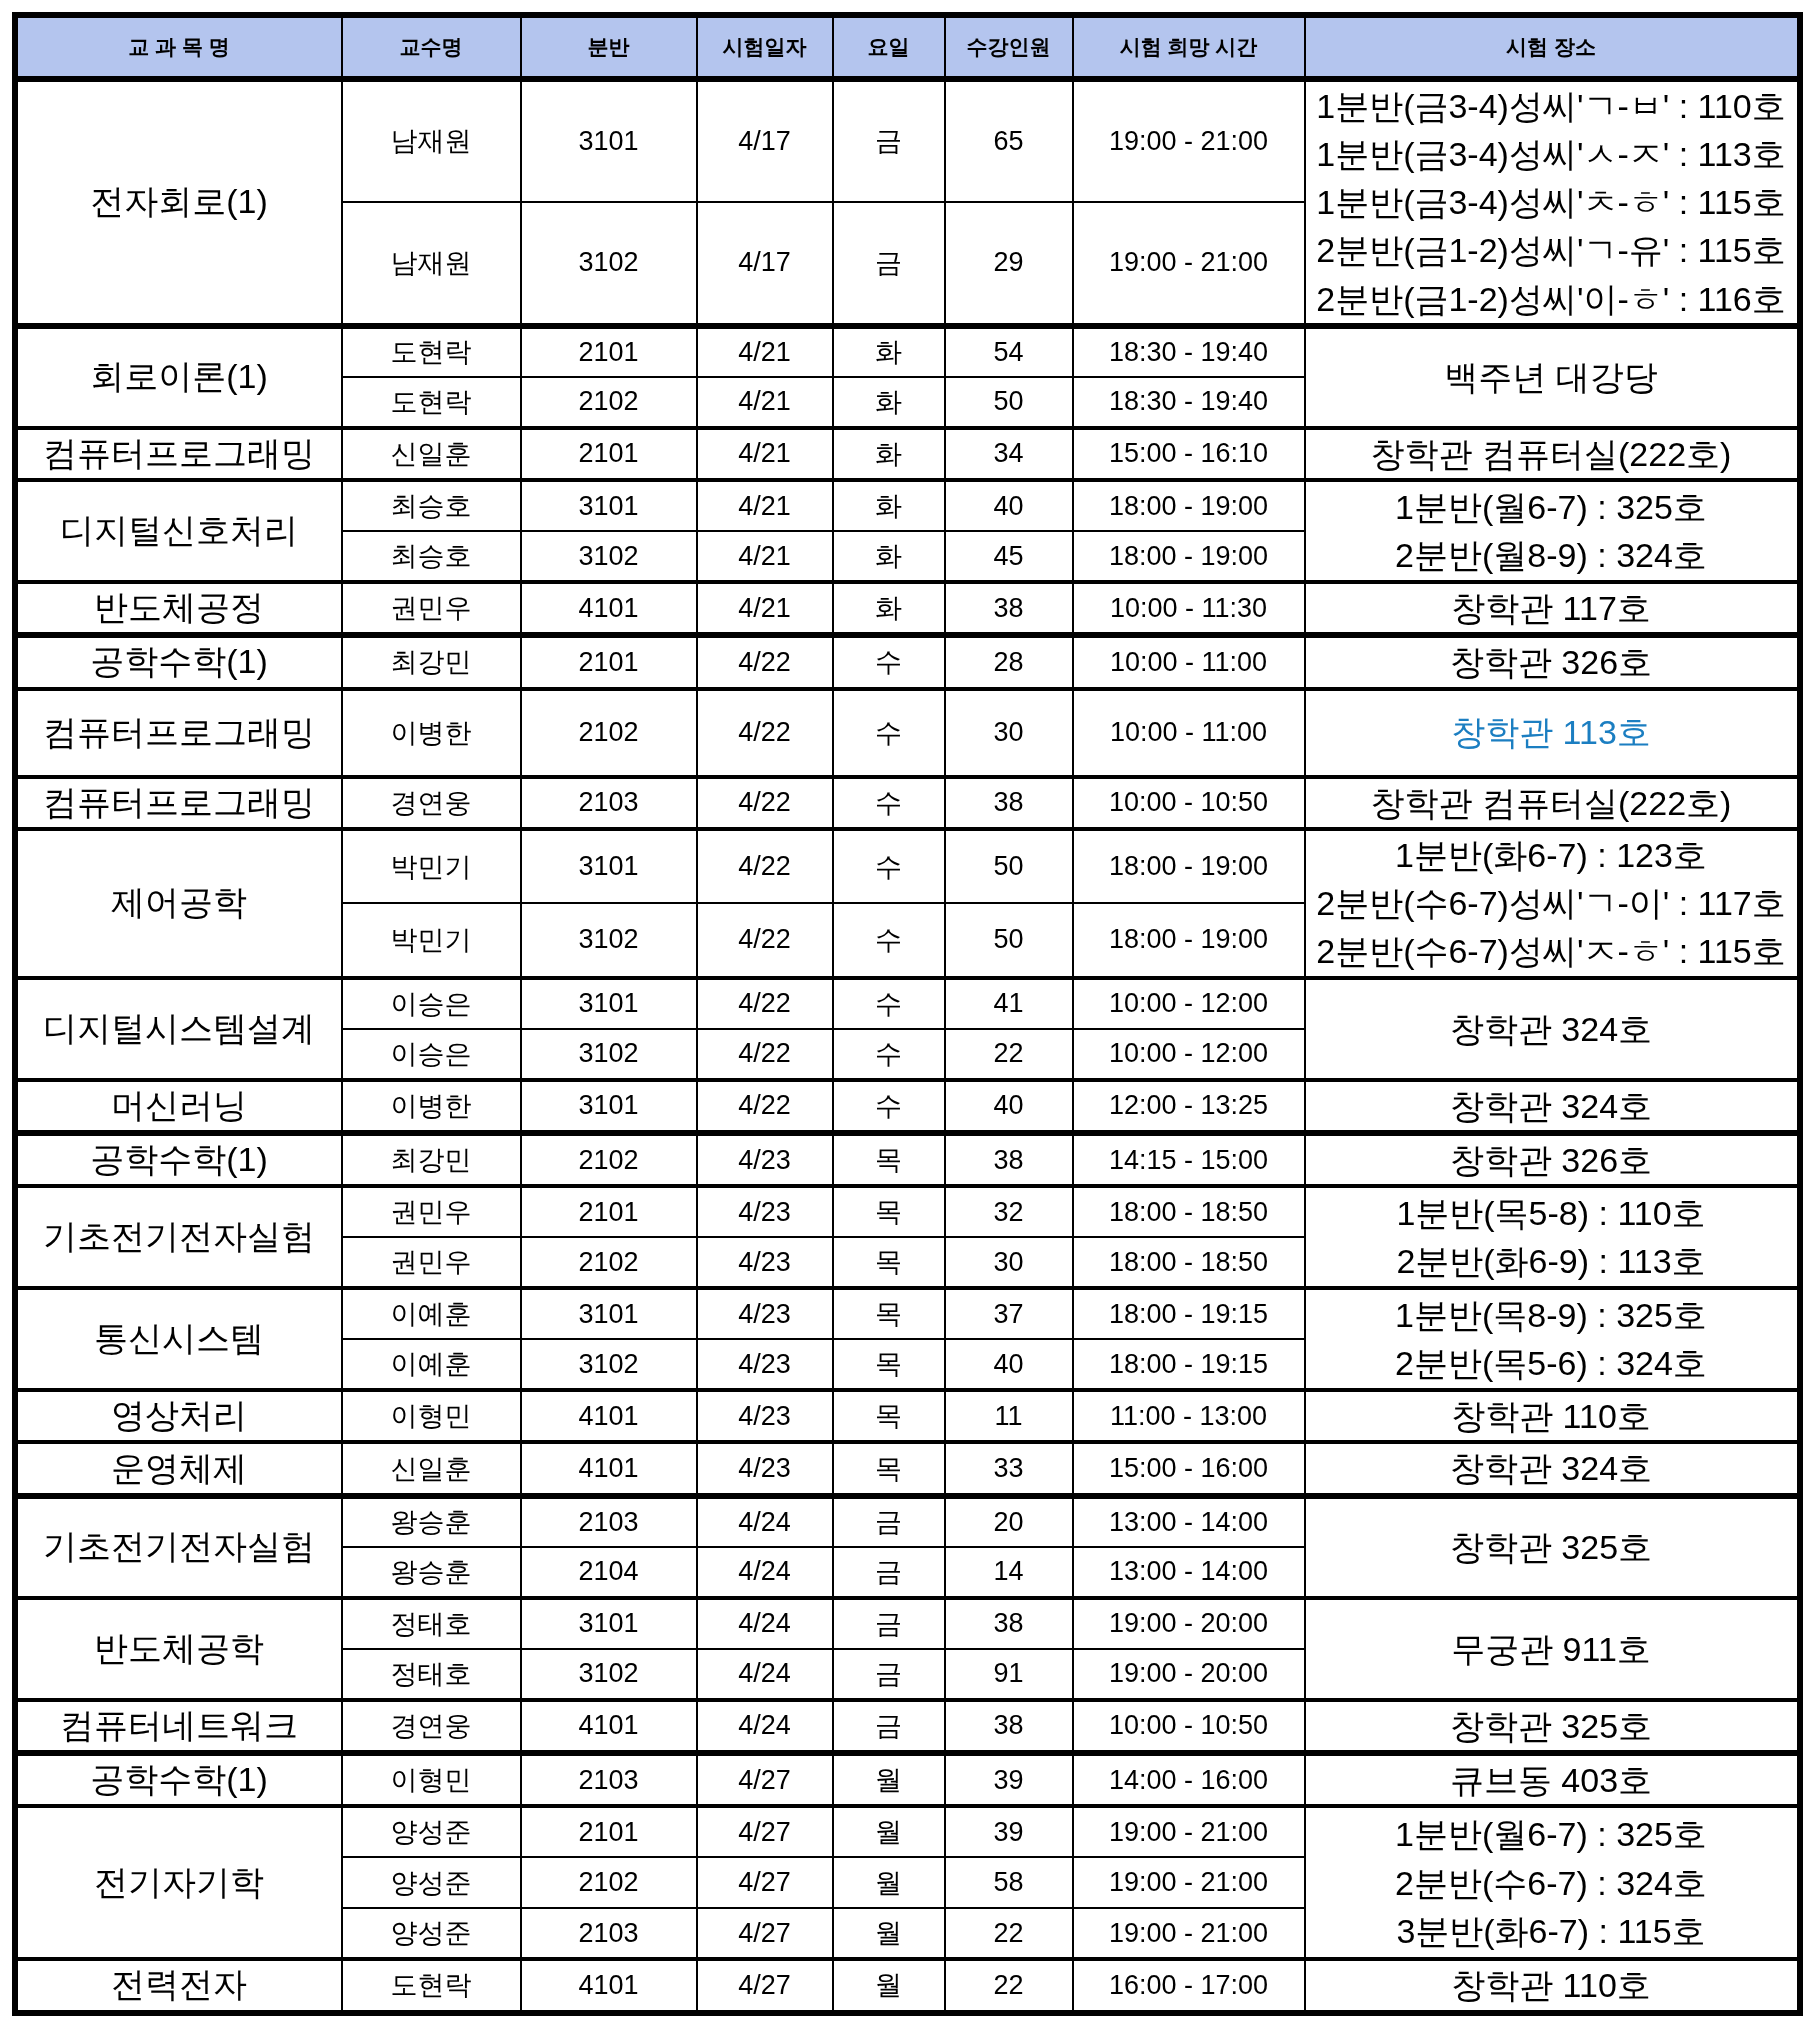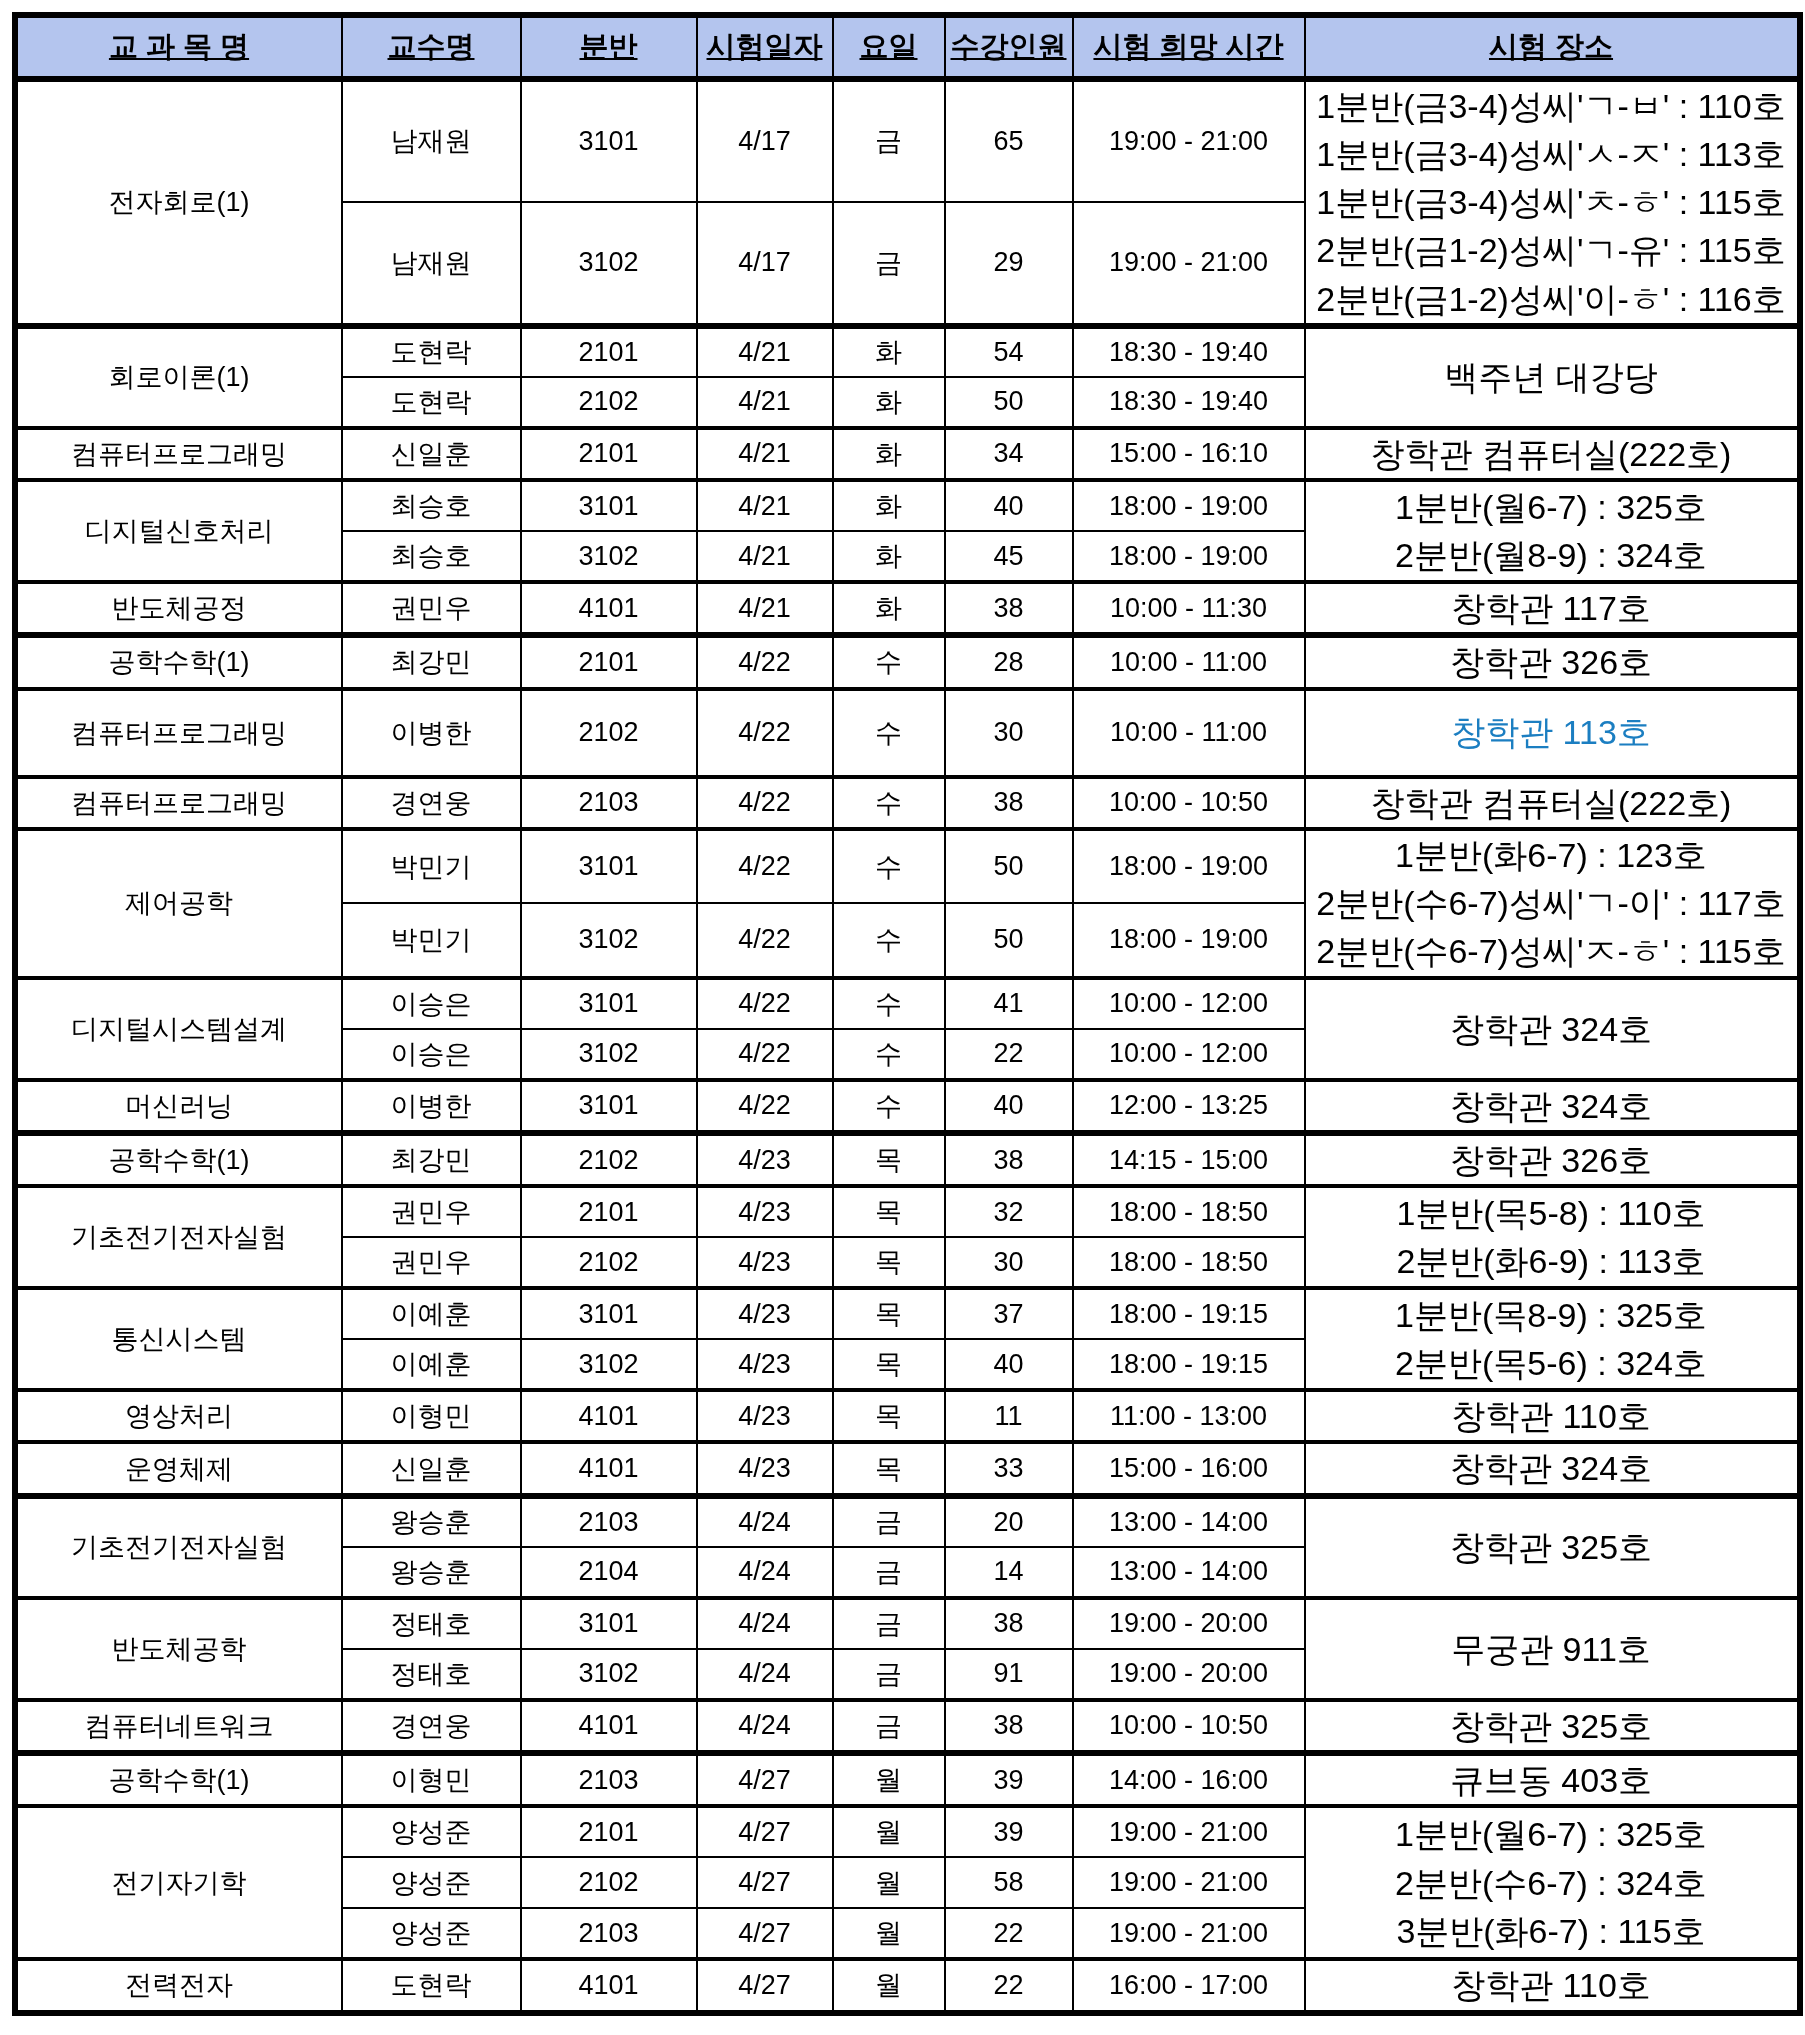--- a/index.html
+++ b/index.html
@@ -37,41 +37,40 @@
     border-left:2.7px solid var(--border);
     border-right:2.7px solid var(--border);
     text-align:center;
     vertical-align:middle;
     padding:0;
     overflow:hidden;
   }
   thead tr{height:64px;}
   thead th{
     background:var(--header-bg);
-    font-size:29px;
+    font-size:21px;
     font-weight:bold;
     border-bottom:6.1px solid var(--border);
-    text-decoration:underline;
   }
   tbody td{font-size:27px;font-weight:normal;}
   tbody tr{height:51px;}
   tr.h-tall{height:95px;}
   tr.h-med{height:88px;}
 
   tr.sep-date > td{border-top:6.8px solid var(--border);}
   tr.sep-course > td{border-top:4.1px solid var(--border);}
   tr.sep-inner > td{border-top:2px solid var(--border);}
 
   td.loc{
     white-space:pre-line;
     line-height:1.42;
     font-size:34px;
   }
   td.loc-blue{color:var(--highlight-blue);}
-  td.course-cell{font-size:27px;}
+  td.course-cell{font-size:34px;}
 </style>
 </head>
 <body>
 
 <div class="sheet">
 <table class="exam">
   <colgroup>
     <col class="c-course">
         <col class="c-prof">
         <col class="c-sec">

